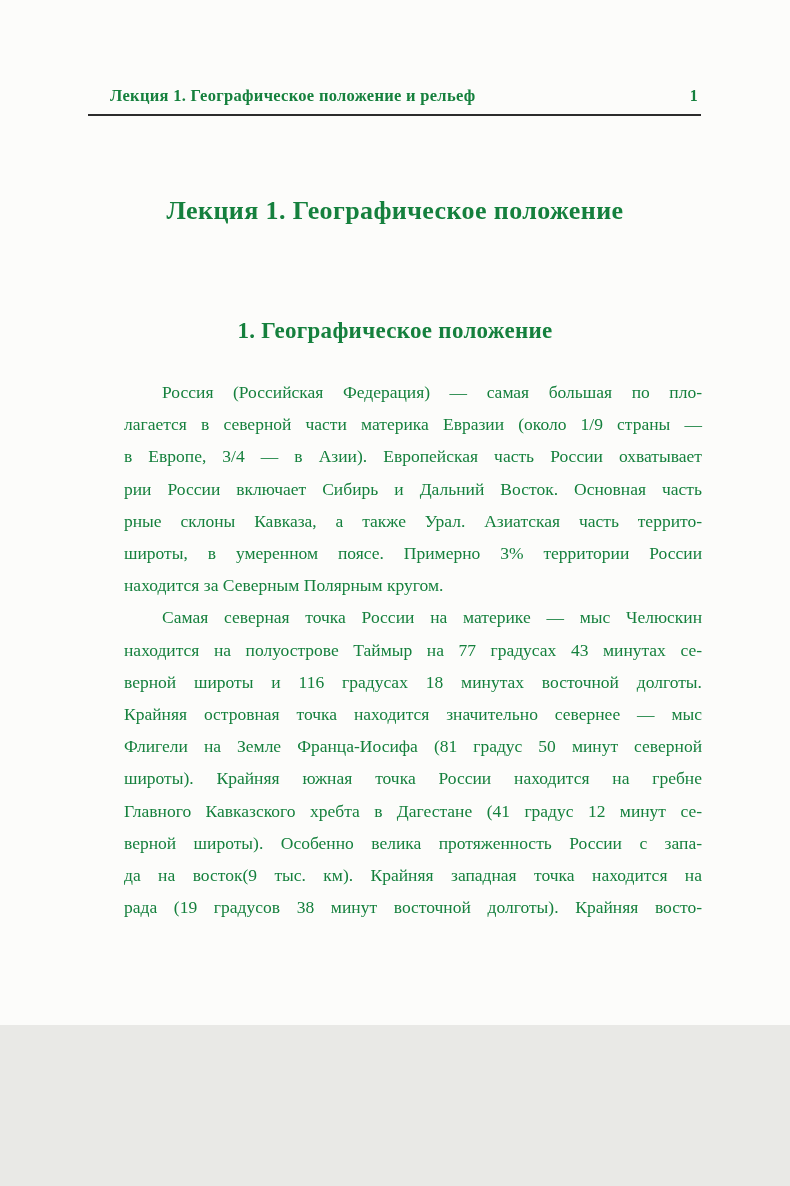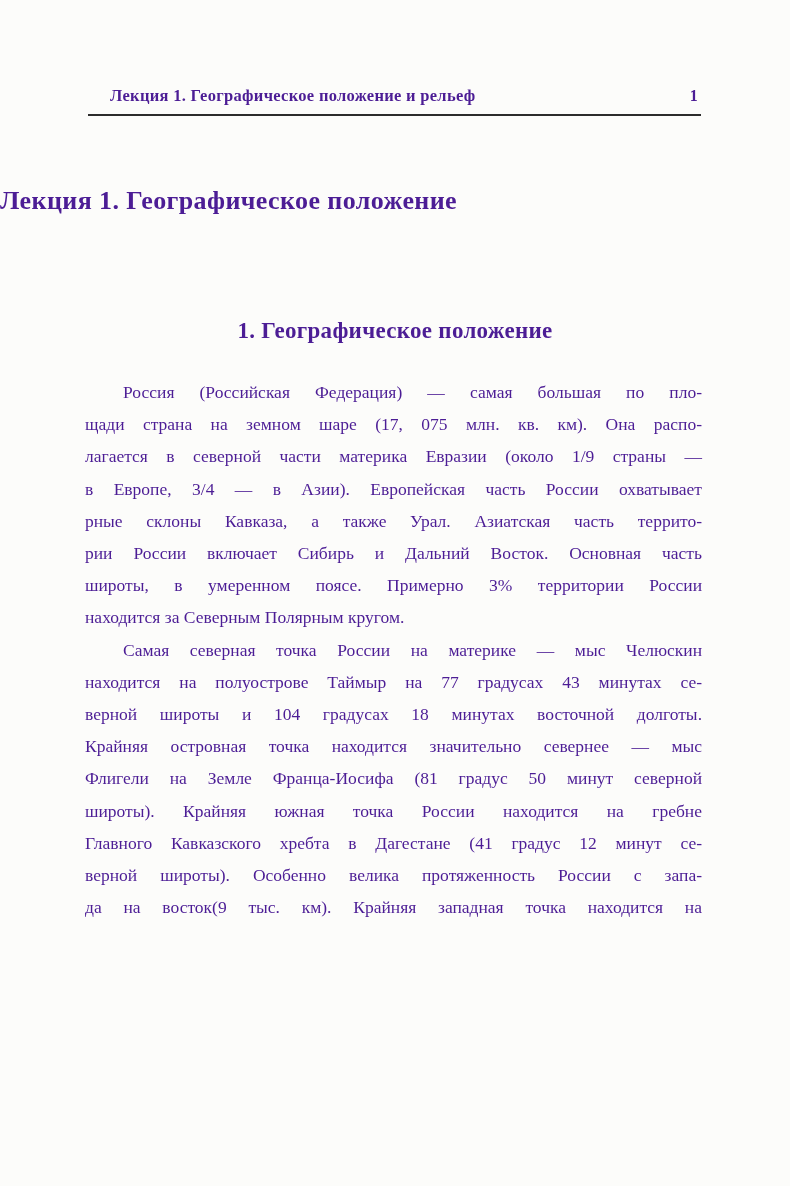--- a/index.html
+++ b/index.html
@@ -3,25 +3,25 @@
 <meta charset="utf-8">
 <style>
   html, body {
     margin: 0;
     padding: 0;
     background: #e9e9e6;
   }
   .page {
     position: relative;
     width: 790px;
-    height: 1186px;
+    height: 1025px;
     margin: 0 auto;
     background: #fcfcfa;
     font-family: "Liberation Serif", serif;
-    color: #4c1d95;
+    color: #15803d;
     overflow: hidden;
   }
   .running-header {
     position: absolute;
     top: 86px;
     left: 110px;
     right: 92px;
     display: flex;
     justify-content: space-between;
     align-items: baseline;
@@ -34,24 +34,24 @@
   .header-rule {
     position: absolute;
     top: 114px;
     left: 88px;
     width: 613px;
     height: 2px;
     background: #2c2c2c;
   }
   .chapter-title {
     position: absolute;
-    top: 178px;
+    top: 188px;
     left: 0;
     right: 0;
-    text-align: left;
+    text-align: center;
     font-weight: bold;
     font-size: 26px;
     line-height: 46px;
     letter-spacing: 0.4px;
   }
   .section-heading {
     position: absolute;
     top: 318px;
     left: 0;
     right: 0;
@@ -68,20 +68,21 @@
     font-size: 17.5px;
     line-height: 32.2px;
   }
   .paragraph { margin: 0; }
   .text-line {
     text-align: justify;
     text-align-last: justify;
     -moz-text-align-last: justify;
     white-space: nowrap;
     overflow: visible;
+    margin-left: 39px;
   }
   .text-line.first-line { padding-left: 38px; }
   .text-line.unjustified {
     text-align: right;
     text-align-last: left;
     -moz-text-align-last: left;
   }
 </style>
 </head>
 <body>
@@ -97,34 +98,34 @@
 
   <div class="chapter-title">
     <div>Лекция 1. Географическое положение</div>
   </div>
 
   <div class="section-heading">1. Географическое положение</div>
 
   <div class="body-text">
       <div class="paragraph">
         <div class="text-line first-line">Россия (Российская Федерация) — самая большая по пло-</div>
-        <div class="text-line">щади страна на земном шаре (17, 075 млн. кв. км). Она распо-</div>
         <div class="text-line">лагается в северной части материка Евразии (около 1/9 страны —</div>
         <div class="text-line">в Европе, 3/4 — в Азии). Европейская часть России охватывает</div>
+        <div class="text-line">рии России включает Сибирь и Дальний Восток. Основная часть</div>
         <div class="text-line">рные склоны Кавказа, а также Урал. Азиатская часть террито-</div>
-        <div class="text-line">рии России включает Сибирь и Дальний Восток. Основная часть</div>
         <div class="text-line">широты, в умеренном поясе. Примерно 3% территории России</div>
         <div class="text-line unjustified">находится за Северным Полярным кругом.</div>
       </div>
       <div class="paragraph">
         <div class="text-line first-line">Самая северная точка России на материке — мыс Челюскин</div>
         <div class="text-line">находится на полуострове Таймыр на 77 градусах 43 минутах се-</div>
-        <div class="text-line">верной широты и 104 градусах 18 минутах восточной долготы.</div>
+        <div class="text-line">верной широты и 116 градусах 18 минутах восточной долготы.</div>
         <div class="text-line">Крайняя островная точка находится значительно севернее — мыс</div>
         <div class="text-line">Флигели на Земле Франца-Иосифа (81 градус 50 минут северной</div>
         <div class="text-line">широты). Крайняя южная точка России находится на гребне</div>
         <div class="text-line">Главного Кавказского хребта в Дагестане (41 градус 12 минут се-</div>
         <div class="text-line">верной широты). Особенно велика протяженность России с запа-</div>
         <div class="text-line">да на восток(9 тыс. км). Крайняя западная точка находится на</div>
+        <div class="text-line">рада (19 градусов 38 минут восточной долготы). Крайняя восто-</div>
       </div>
     </div>
 
 </div>
 
 </body></html>

